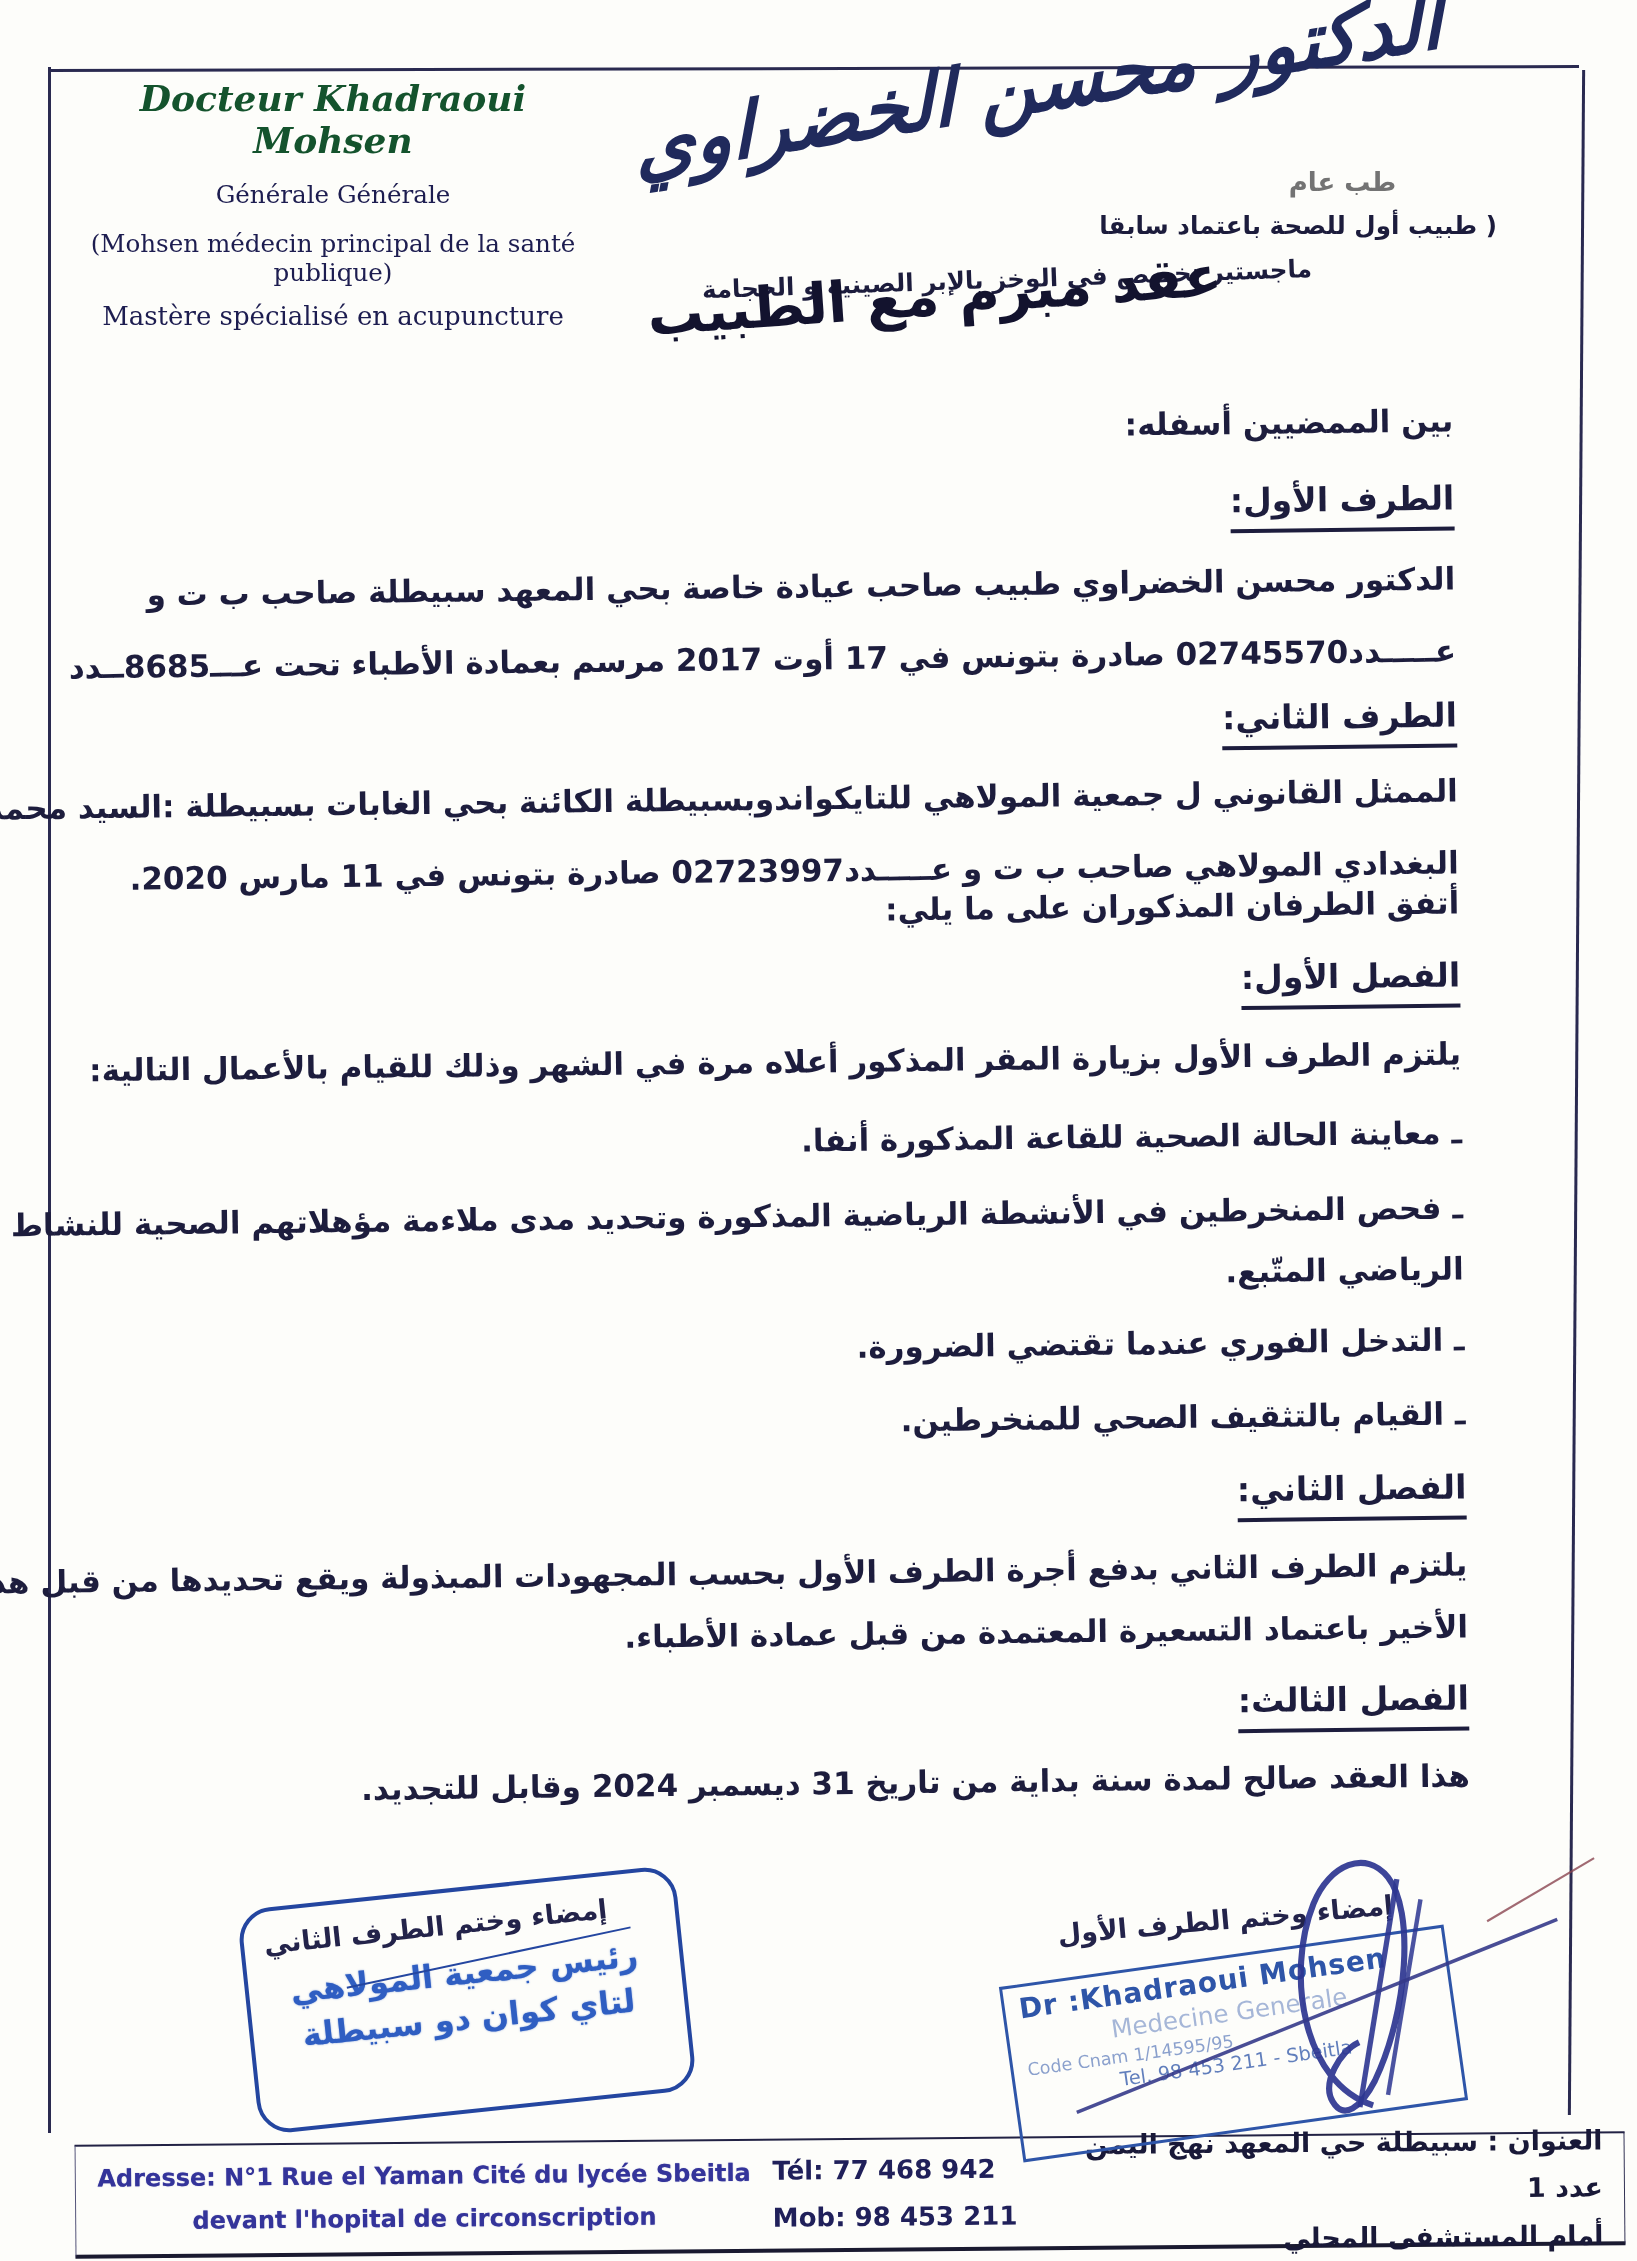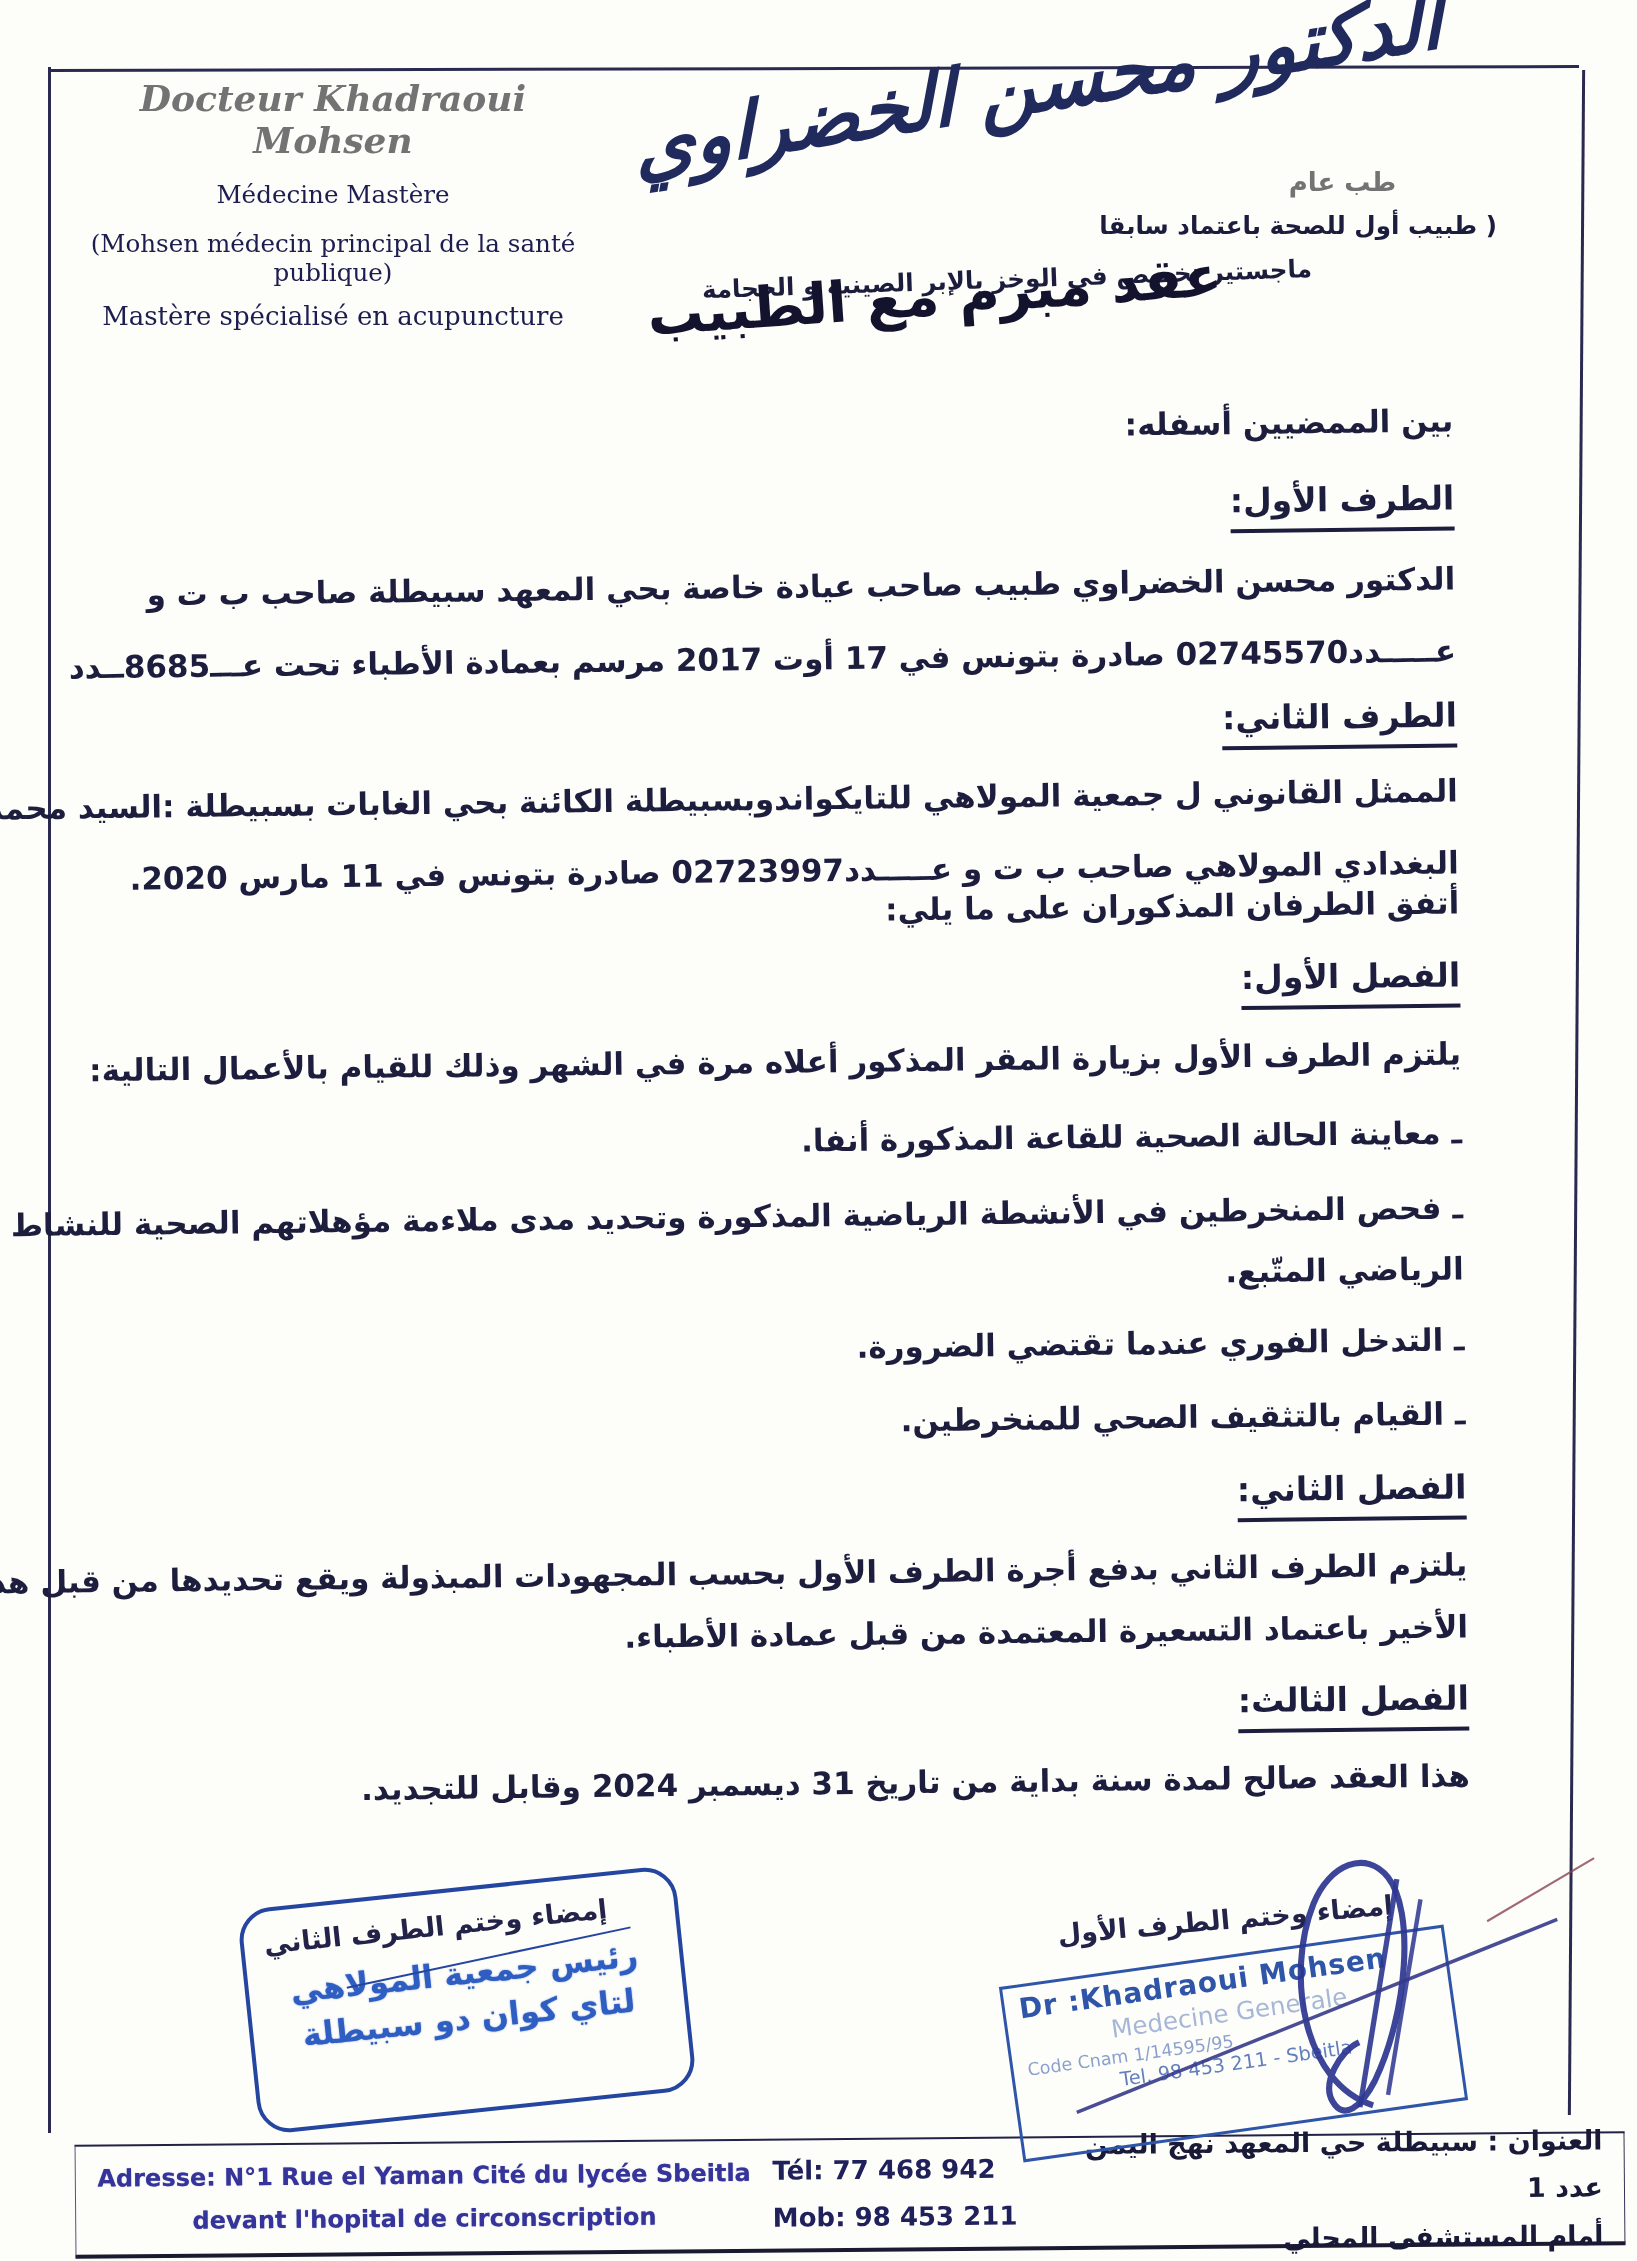--- a/index.html
+++ b/index.html
@@ -11,21 +11,21 @@
     font-family:"DejaVu Sans", sans-serif;
   }
   .abs{position:absolute;}
   
   .rule{background:#2a2a50;}
   .frame-top{left:48px;top:67px;width:1531px;height:2.6px;transform:rotate(-0.15deg);}
   .frame-left{left:48px;top:67px;width:2.6px;height:2066px;}
   .frame-right{left:1575px;top:70px;width:2.6px;height:2045px;transform:rotate(0.4deg);}
   
   .hleft{left:61px;top:77px;width:544px;text-align:center;color:#1a1a4a;}
-  .doc-name{font-family:"DejaVu Serif", serif;font-style:italic;font-weight:bold;font-size:36px;color:#737373;}
+  .doc-name{font-family:"DejaVu Serif", serif;font-style:italic;font-weight:bold;font-size:36px;color:#14532d;}
   .h-fr{font-family:"DejaVu Serif", serif;font-size:24.6px;margin-top:19.3px;color:#1d1d50;}
   .h-fr3{font-size:26px;margin-top:14px;}
   
   .callig{
     left:851px;top:23px;width:597px;height:193px;
     font-size:77px;font-style:italic;font-weight:bold;
     color:#202a5c;direction:rtl;text-align:center;
     transform:rotate(-9deg) skewX(-6deg);transform-origin:center;
     white-space:nowrap;letter-spacing:-1.8px;
   }
@@ -82,21 +82,21 @@
 <body>
 
 <div class="page">
 
   <div class="abs rule frame-top"></div>
   <div class="abs rule frame-left"></div>
   <div class="abs rule frame-right"></div>
 
   <div class="abs hleft">
     <div class="doc-name">Docteur Khadraoui Mohsen</div>
-    <div class="h-fr">Médecine Mastère</div>
+    <div class="h-fr">Générale Générale</div>
     <div class="h-fr">(Mohsen médecin principal de la santé publique)</div>
     <div class="h-fr h-fr3">Mastère spécialisé en acupuncture</div>
   </div>
 
   <div class="abs callig">الدكتور محسن الخضراوي</div>
   <div class="abs ar h-ar1">طب عام</div>
   <div class="abs ar h-ar2">( طبيب أول للصحة باعتماد سابقا</div>
   <div class="abs ar h-ar3">ماجستير تخصص في الوخز بالإبر الصينية و الحجامة</div>
 
   <div class="abs title">عقد مبرم مع الطبيب</div>

